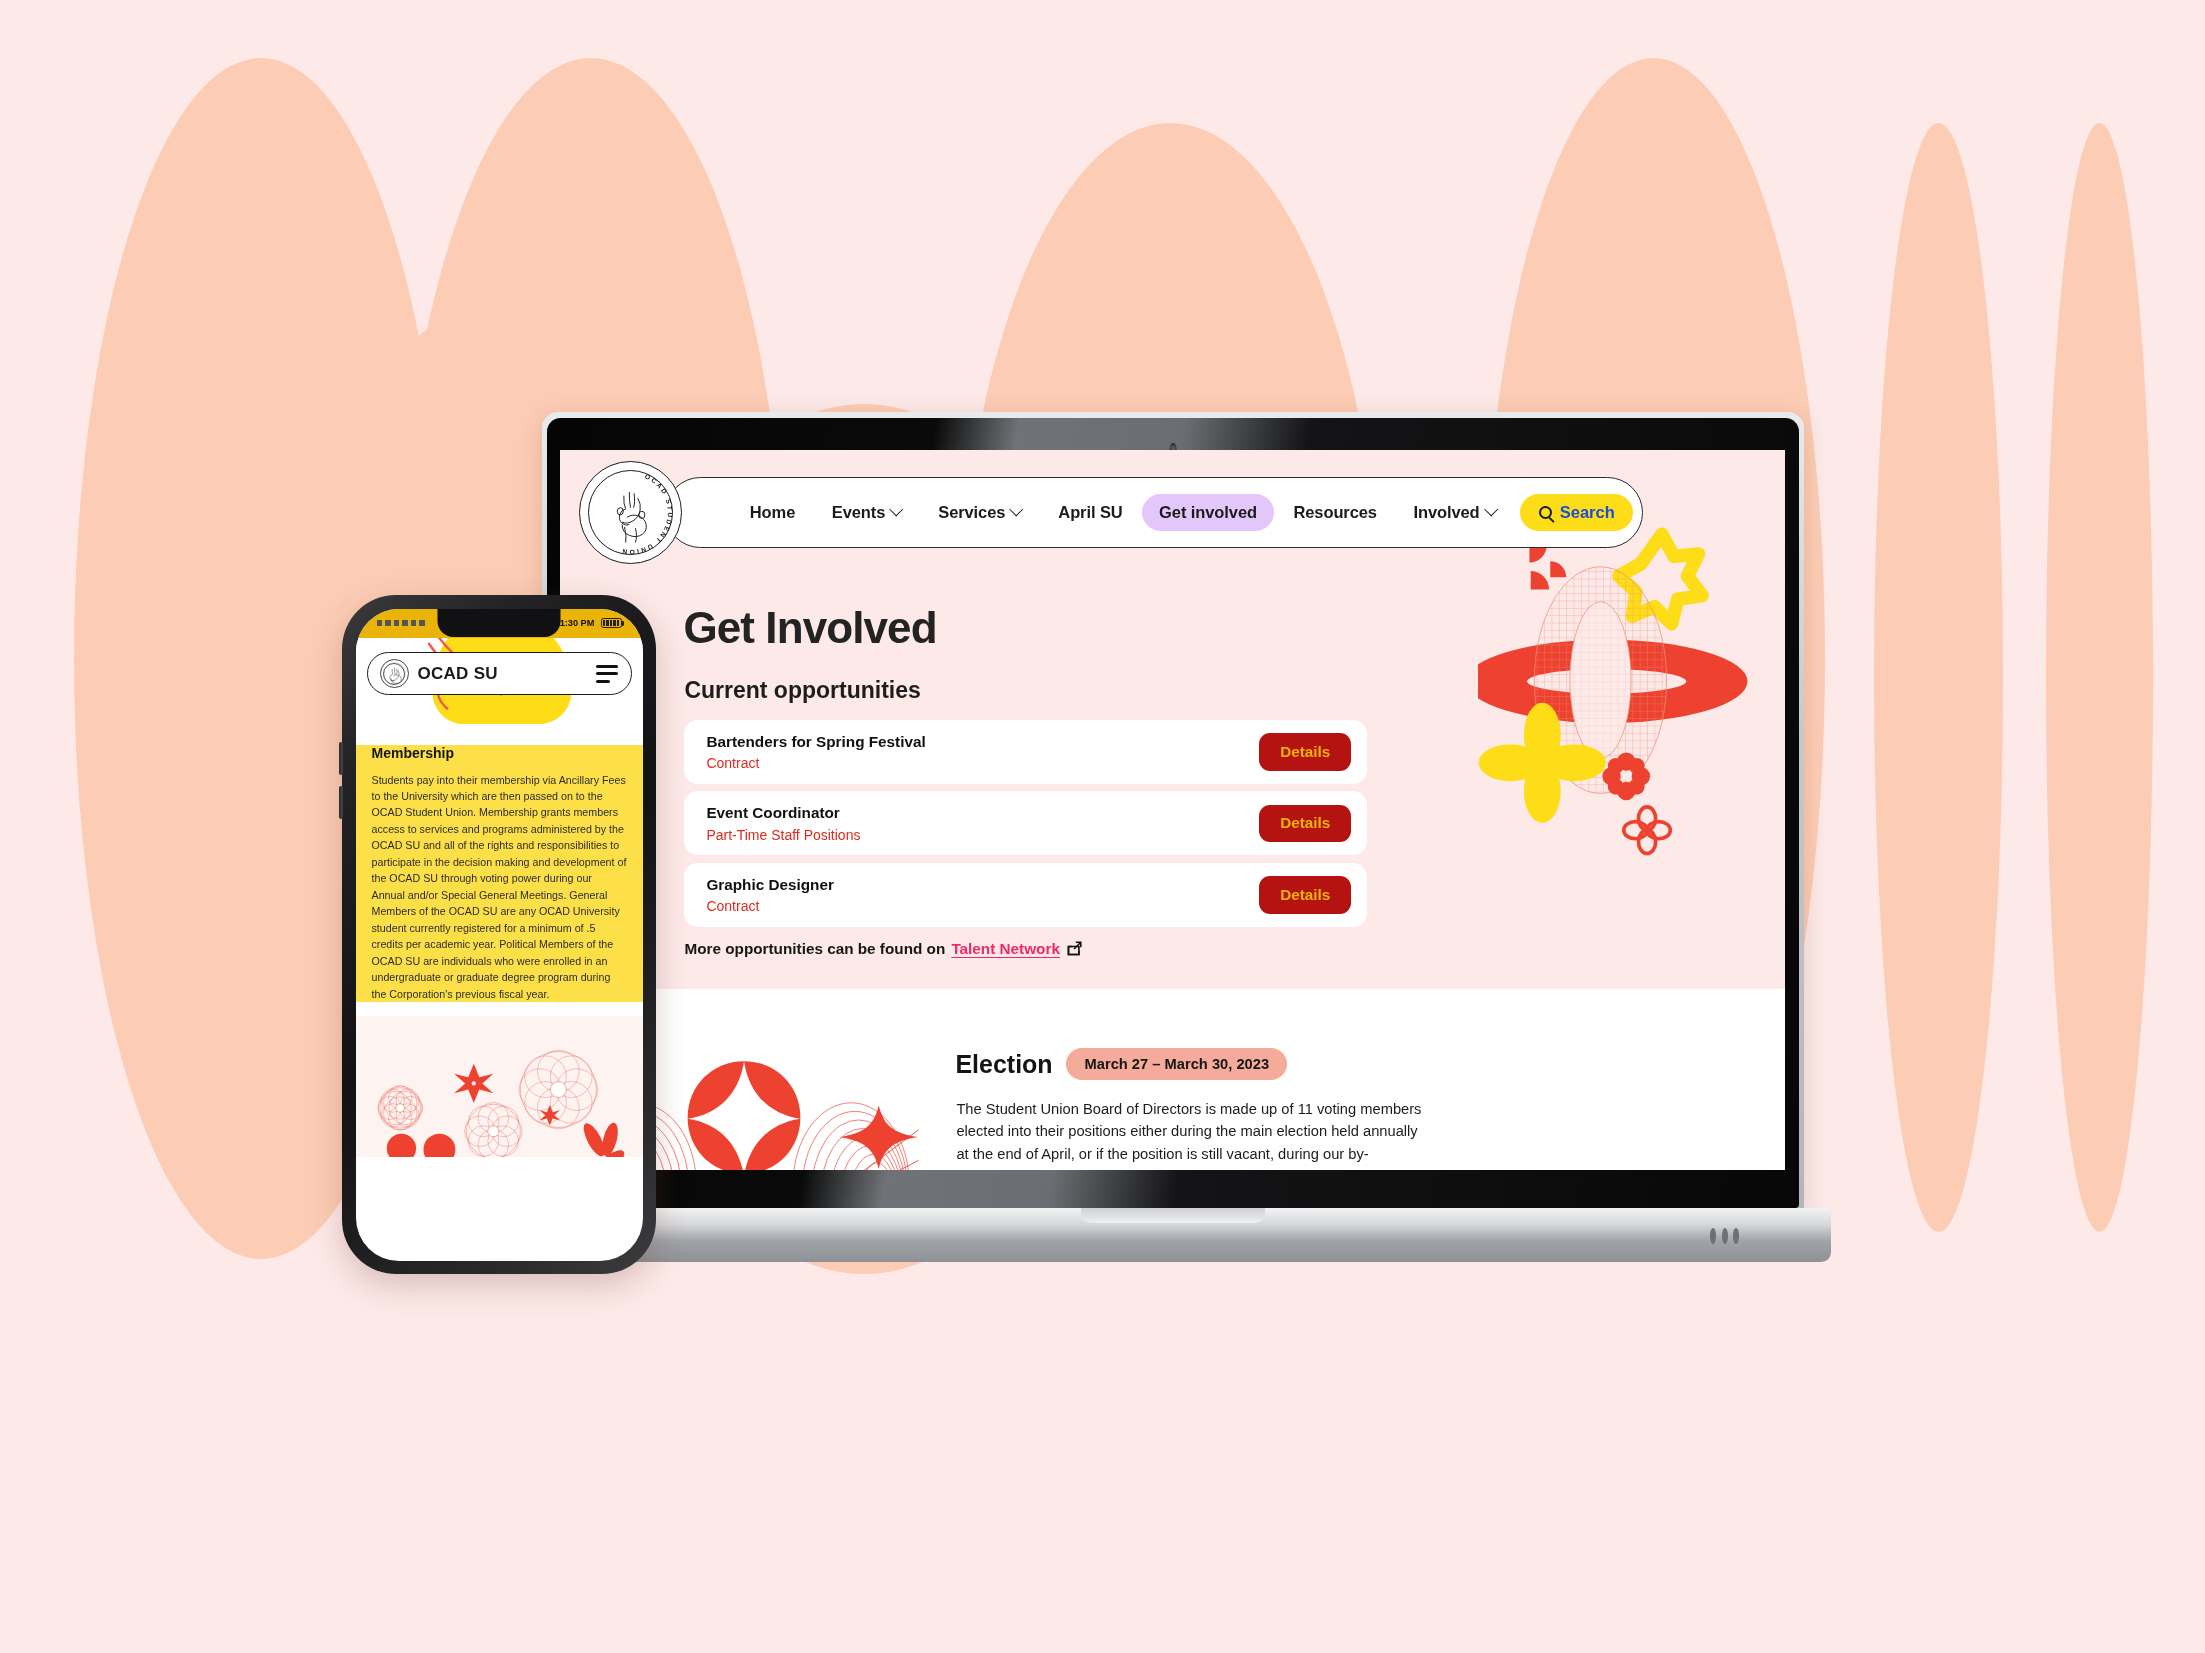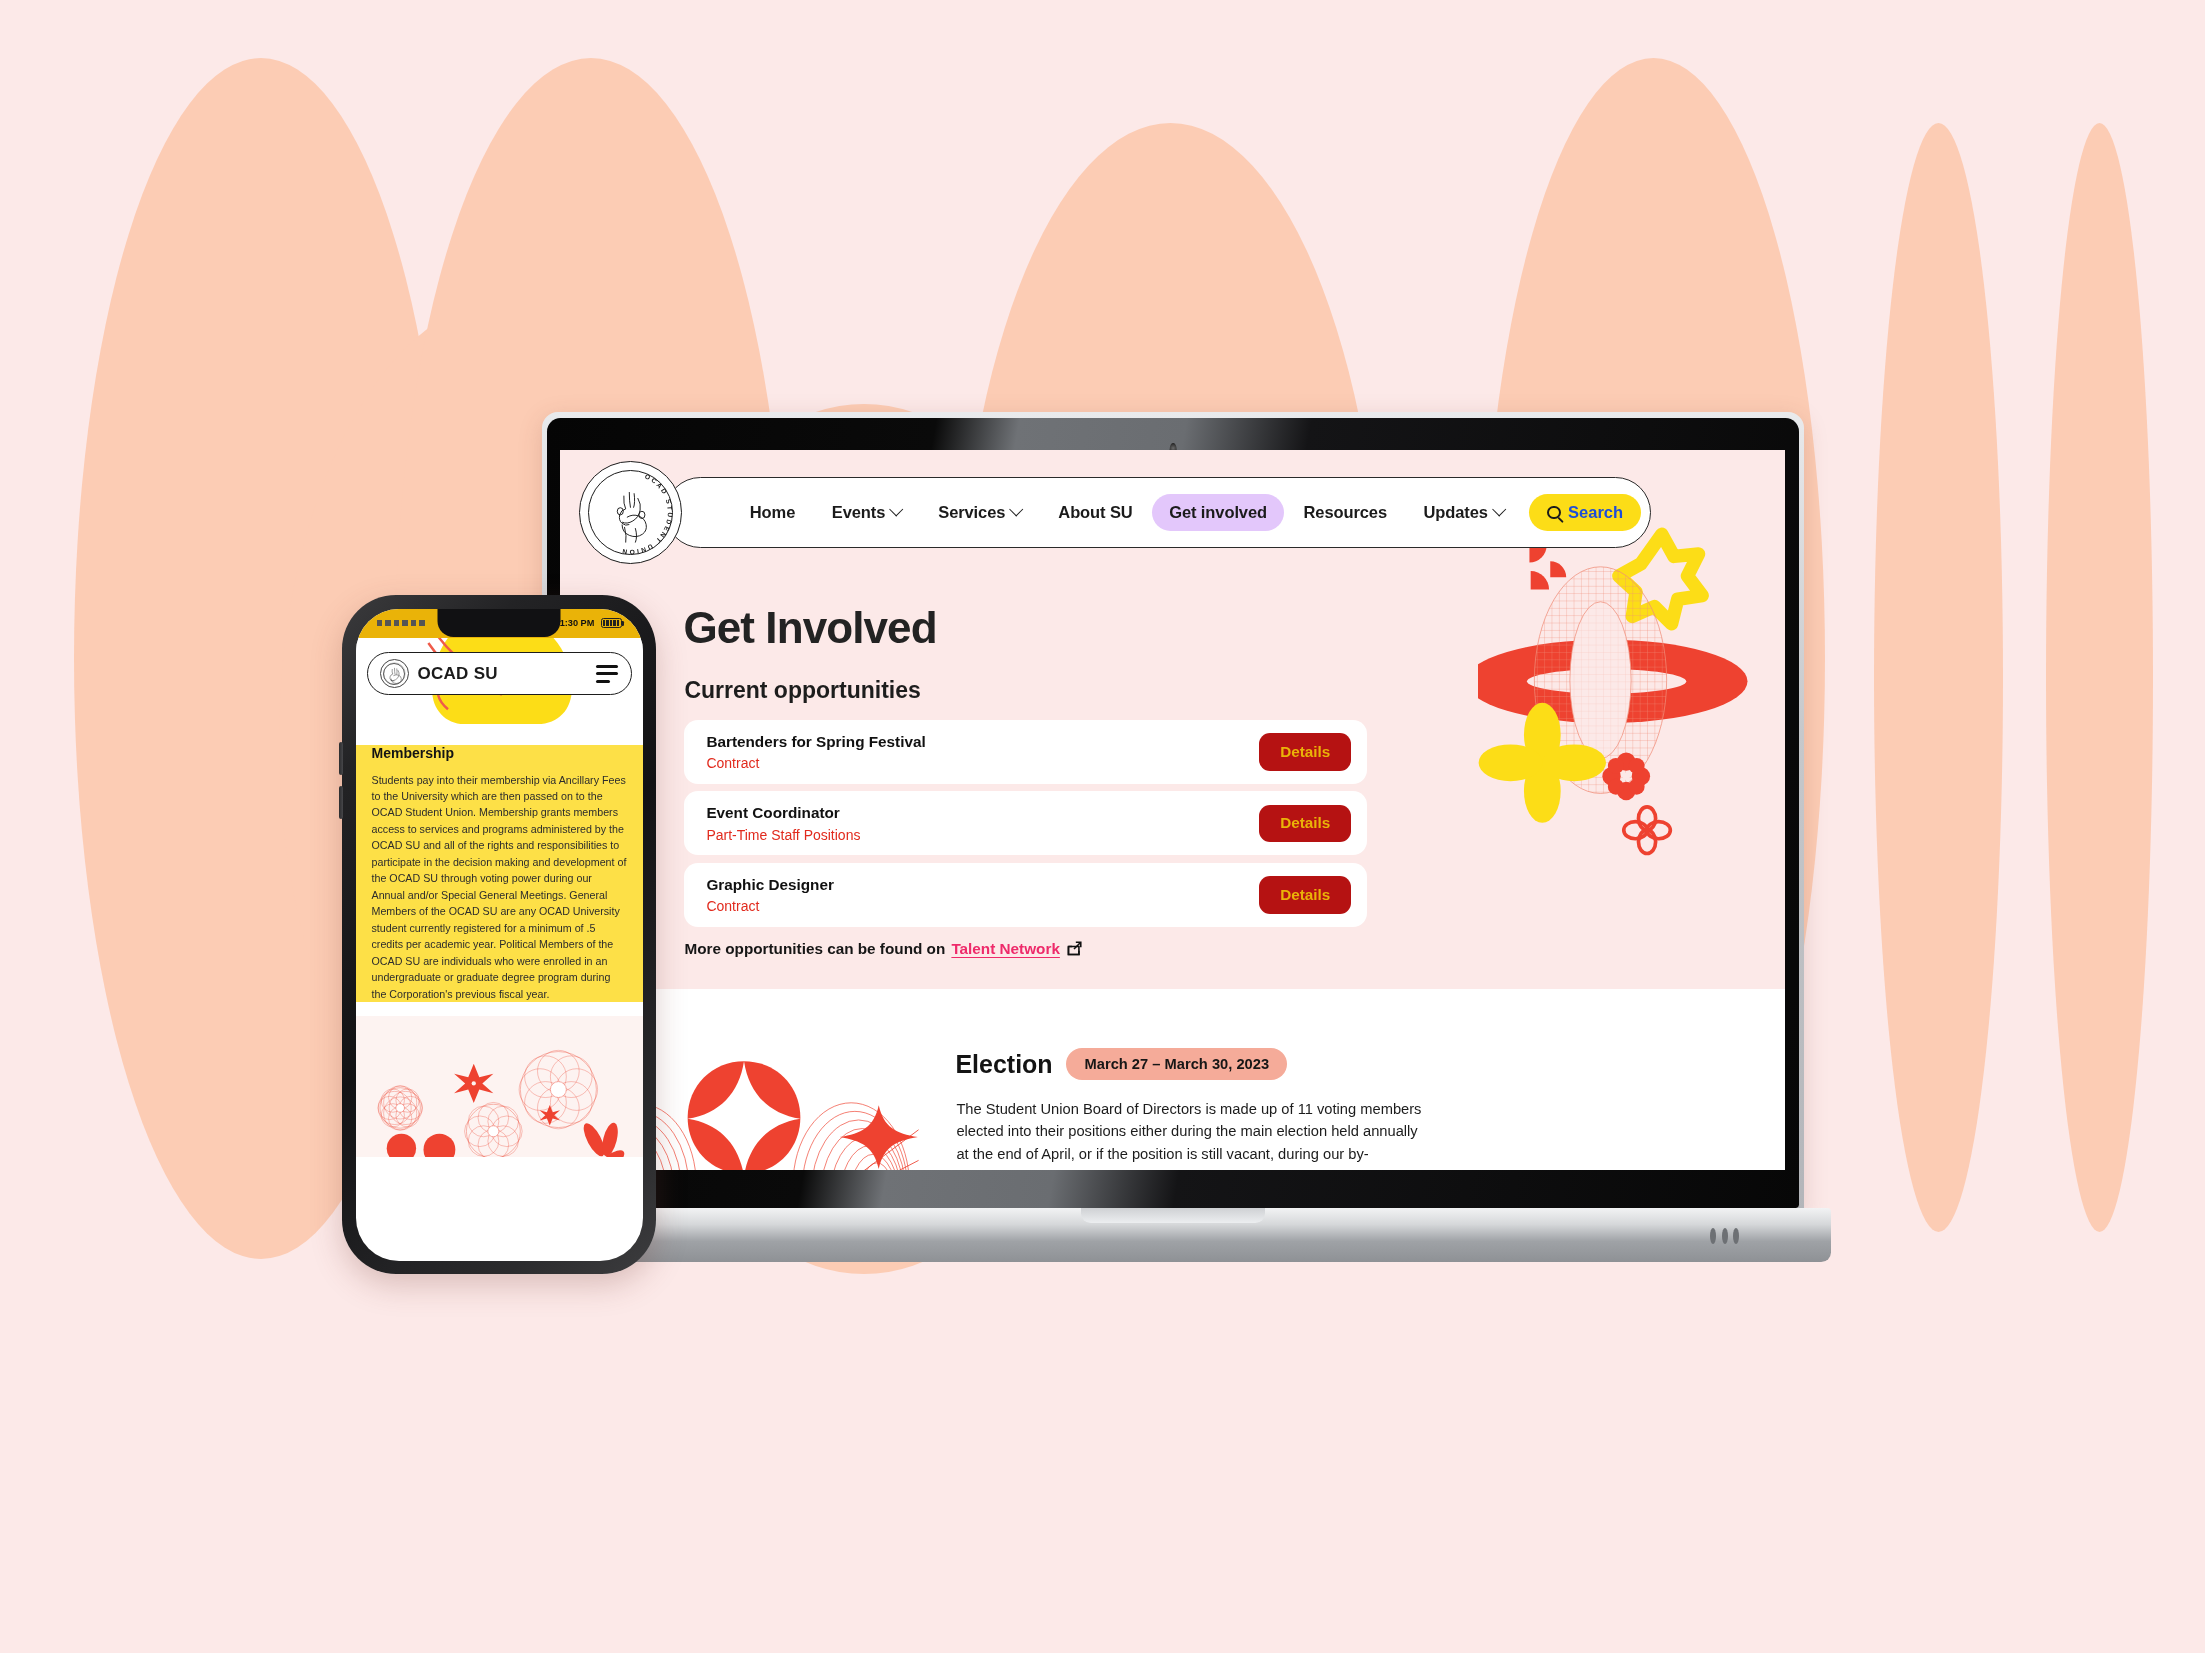--- a/index.html
+++ b/index.html
@@ -271,30 +271,30 @@
           </div>
           <div class="navitem">
             <span>Events</span>
             <span class="chev"></span>
           </div>
           <div class="navitem">
             <span>Services</span>
             <span class="chev"></span>
           </div>
           <div class="navitem">
-            <span>About SU</span>
+            <span>April SU</span>
           </div>
           <div class="navitem active">
             <span>Get involved</span>
           </div>
           <div class="navitem">
             <span>Resources</span>
           </div>
           <div class="navitem">
-            <span>Updates</span>
+            <span>Involved</span>
             <span class="chev"></span>
           </div>
           <div class="searchbtn">
             <span class="mag"></span>
             <span>Search</span>
           </div>
         </nav>
       </div>
 
       <h1 class="page-title">Get Involved</h1>

